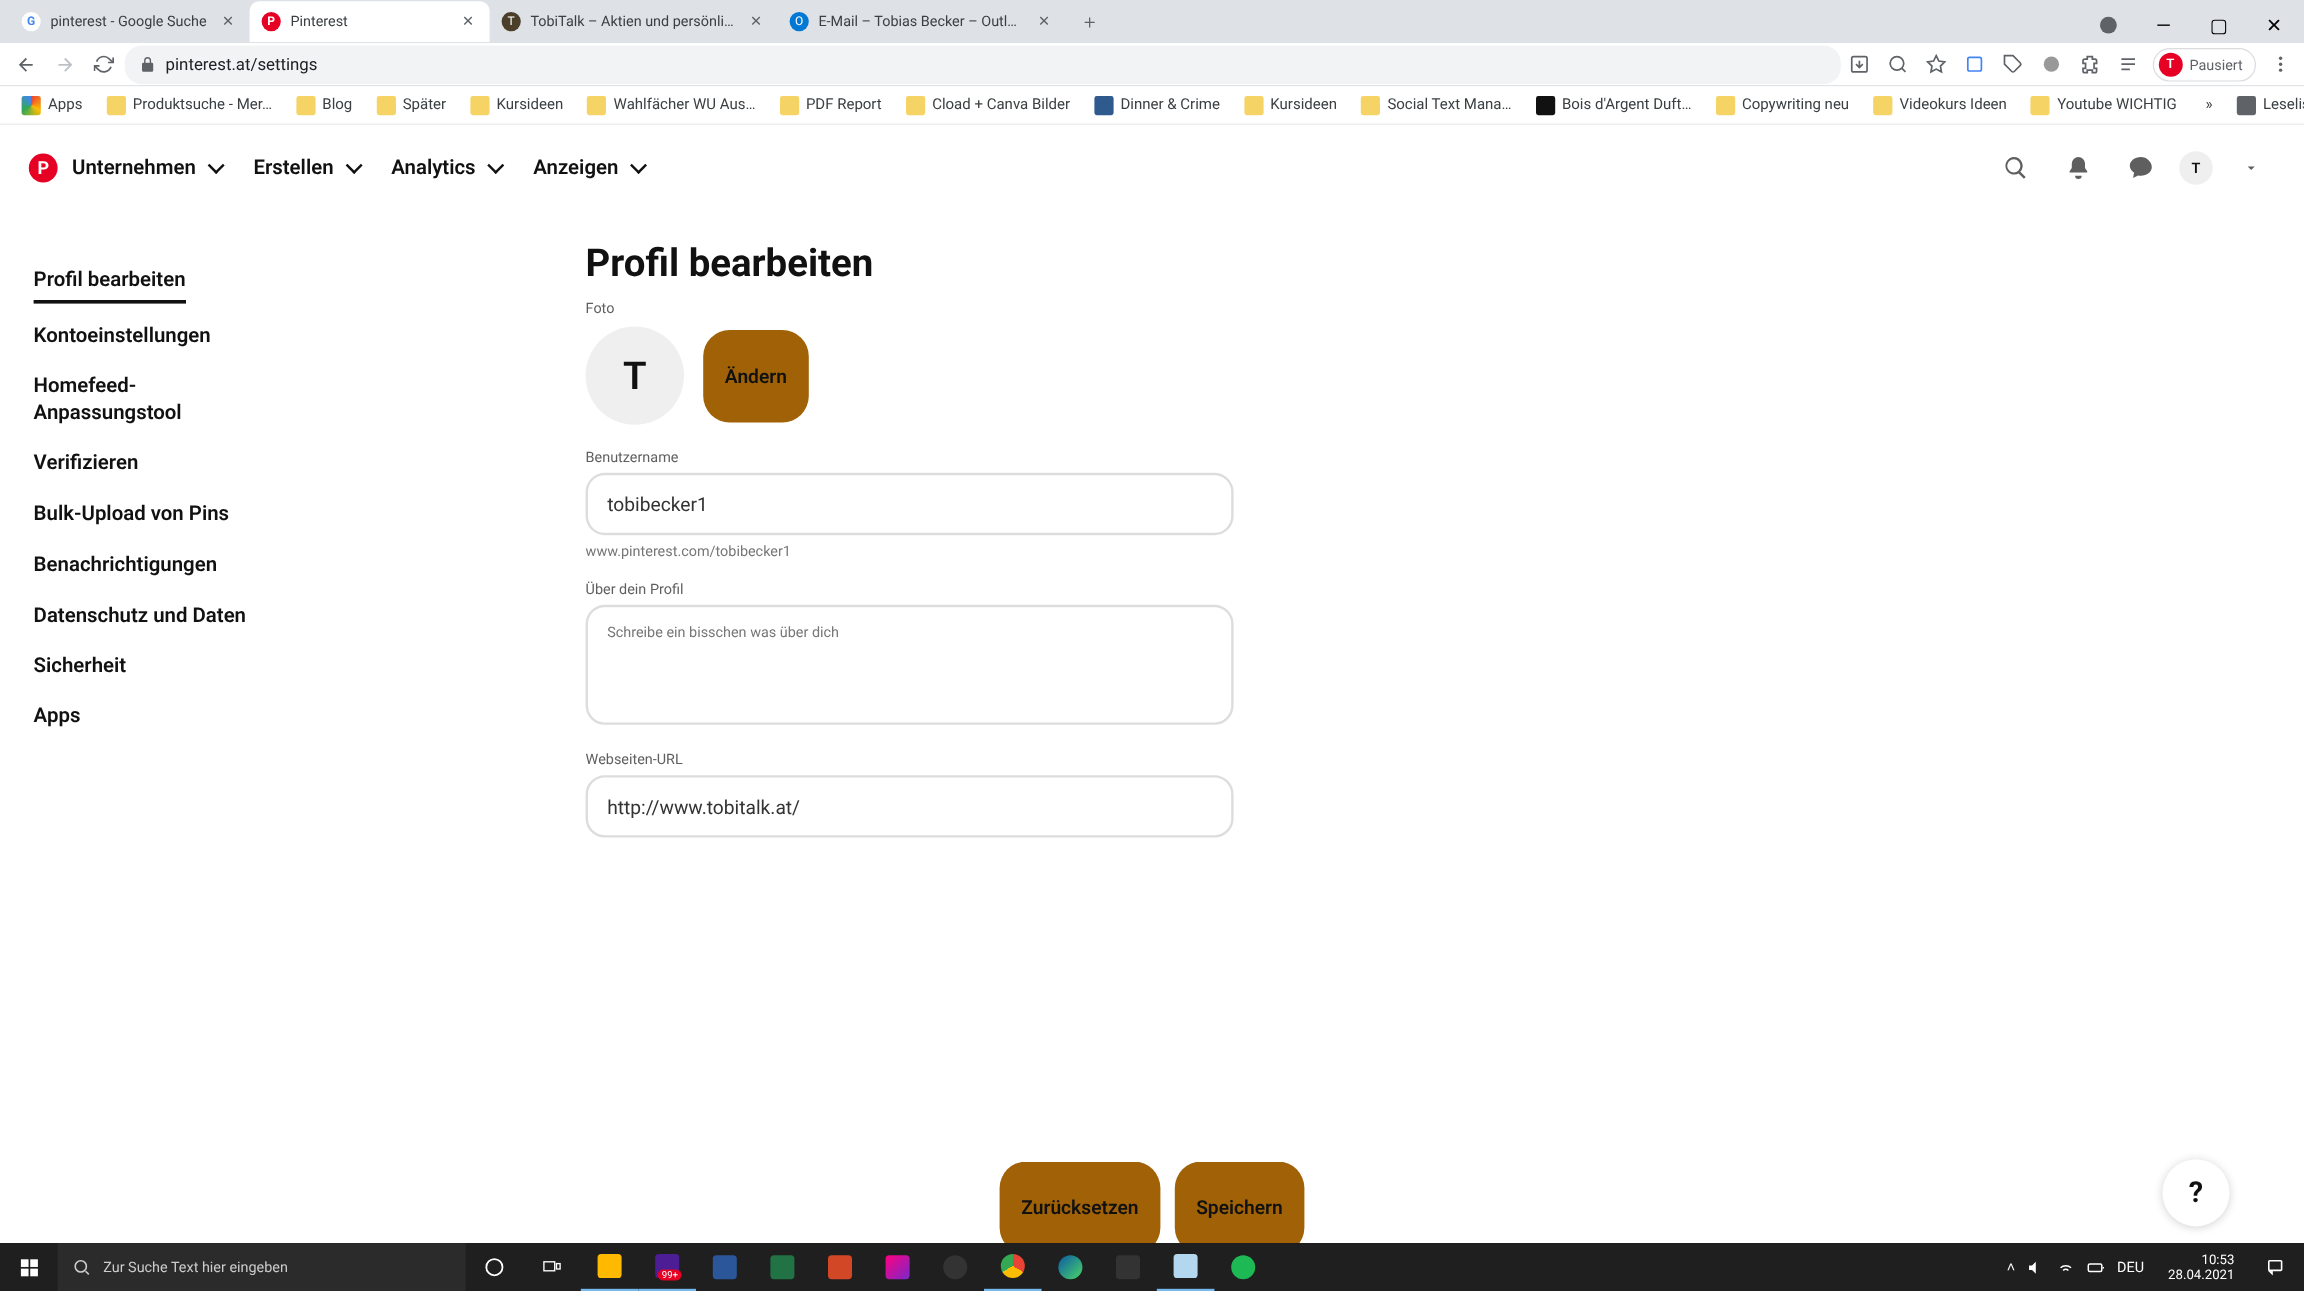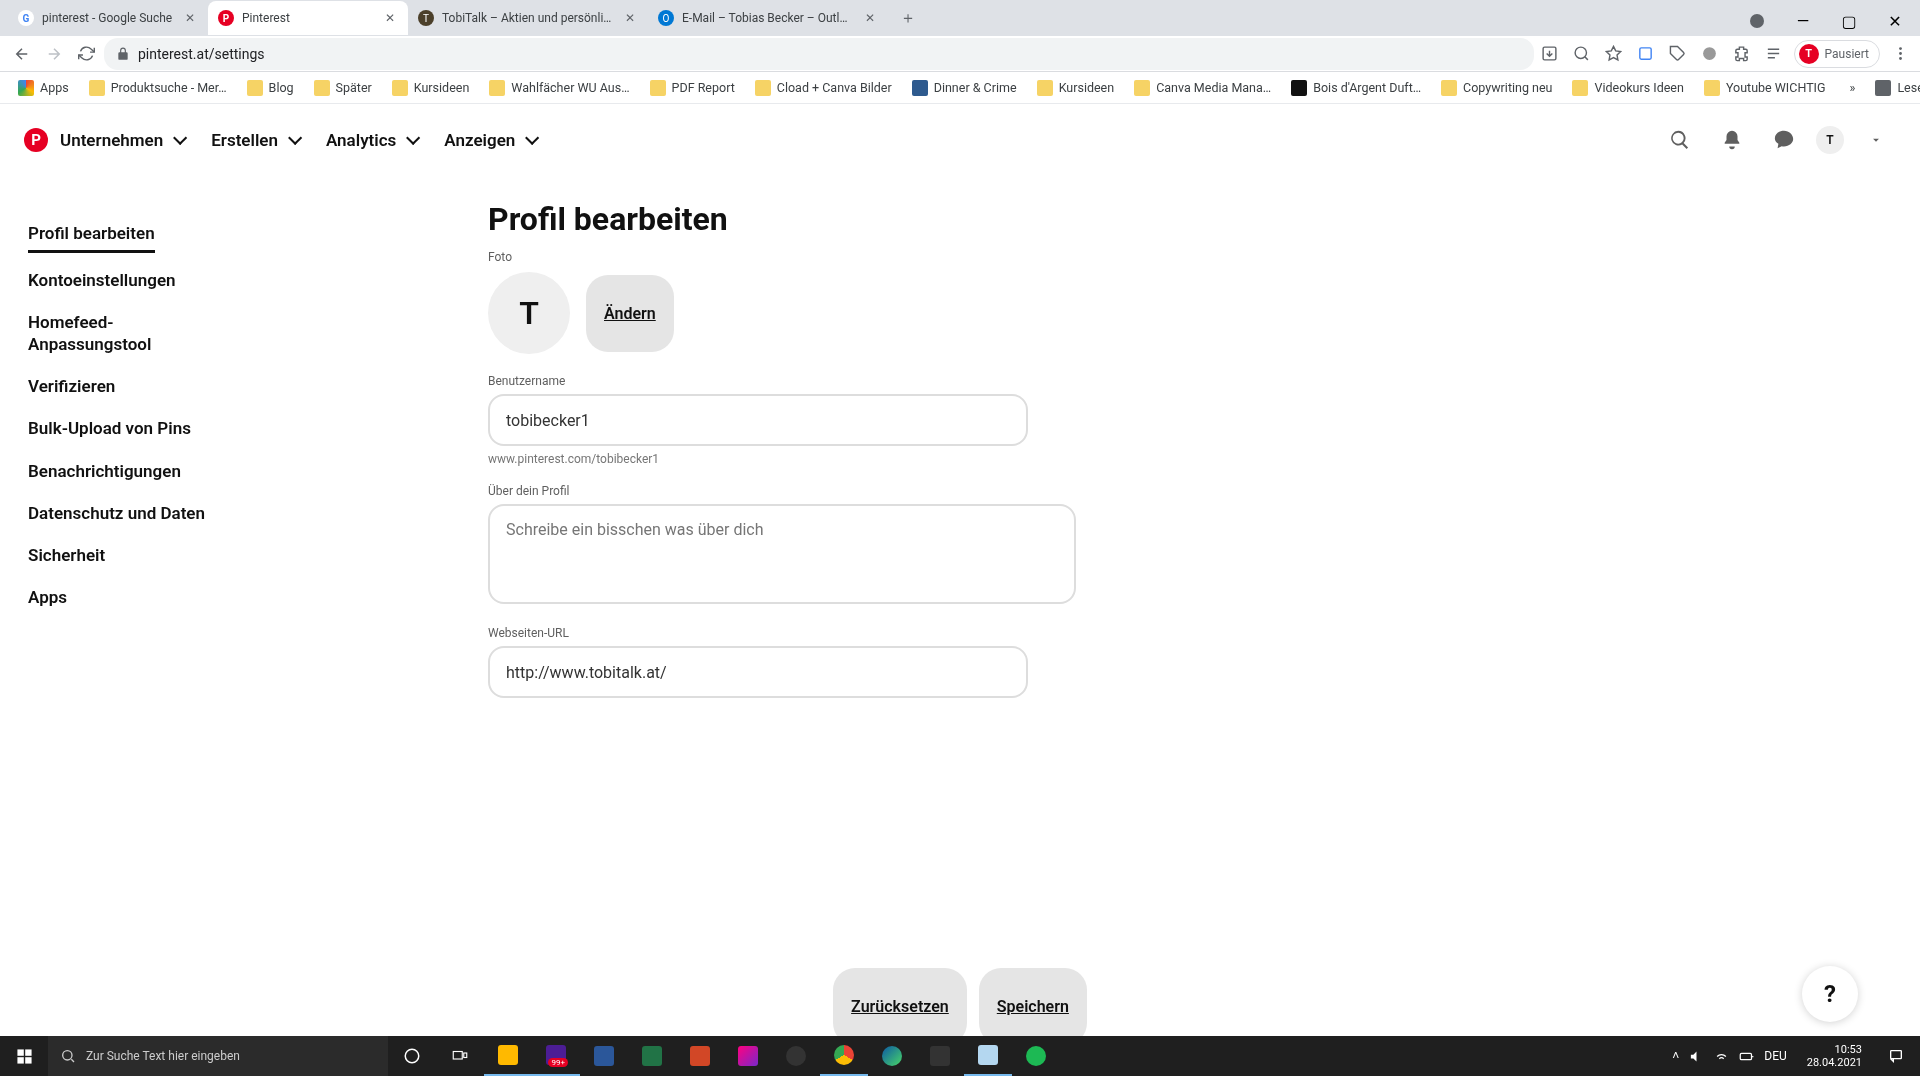--- a/index.html
+++ b/index.html
@@ -50,24 +50,24 @@
 .sidebar { width: 260px; padding-top: 12px; }
 .side-item { font-size: 17px; font-weight: 600; color: #111; padding: 10px 0; cursor: pointer; line-height: 1.3; }
 .side-item.active { display: inline-block; border-bottom: 3px solid #111; padding-bottom: 6px; margin-bottom: 6px; }
 
 .main { padding-left: 200px; max-width: 760px; }
 .page-title { font-size: 32px; font-weight: 700; color: #111; margin-bottom: 12px; }
 .page-desc { font-size: 16px; line-height: 1.5; color: #333; margin-bottom: 24px; max-width: 520px; }
 .label { font-size: 12px; color: #5f5f5f; margin-bottom: 6px; }
 .photo-row { display: flex; align-items: center; gap: 16px; margin-bottom: 20px; margin-top: 8px; }
 .avatar-big { width: 82px; height: 82px; border-radius: 50%; background: #efefef; display: flex; align-items: center; justify-content: center; font-size: 32px; font-weight: 600; color: #111; }
-.btn-grey { background: #e5e5e5; border: none; border-radius: 22px; padding: 29px 18px; font-size: 16px; font-weight: 600; cursor: pointer; color: #111; text-decoration: underline; }
+.btn-grey { background: #a16207; border: none; border-radius: 22px; padding: 29px 18px; font-size: 16px; font-weight: 600; cursor: pointer; color: #111; }
 .field { margin-bottom: 18px; }
 .input { width: 540px; height: 52px; border: 2px solid #ddd; border-radius: 16px; padding: 0 16px; font-size: 16px; color: #333; outline: none; }
-.textarea { width: 588px; height: 100px; border: 2px solid #ddd; border-radius: 16px; padding: 14px 16px; font-size: 16px; color: #ec4899; outline: none; resize: none; font-family: inherit; }
+.textarea { width: 540px; height: 100px; border: 2px solid #ddd; border-radius: 16px; padding: 14px 16px; font-size: 12px; color: #ec4899; outline: none; resize: none; font-family: inherit; }
 .textarea::placeholder { color: #767676; }
 .helper { font-size: 12px; color: #767676; margin-top: 6px; }
 
 .footer-bar { position: fixed; left: 0; right: 0; bottom: 40px; height: 68px; display: flex; align-items: center; justify-content: center; gap: 12px; background: #fff; }
 .help-fab { position: fixed; right: 62px; bottom: 58px; width: 56px; height: 56px; border-radius: 50%; background: #fff; box-shadow: 0 1px 8px rgba(0,0,0,0.18); display: flex; align-items: center; justify-content: center; font-size: 24px; font-weight: 700; color: #111; }
 
 
 .taskbar { position: fixed; left: 0; right: 0; bottom: 4px; height: 40px; background: #1f1f1f; display: flex; align-items: center; color: #fff; font-size: 12px; }
 .tb-start { width: 48px; height: 40px; display: flex; align-items: center; justify-content: center; }
 .tb-search { display: flex; align-items: center; width: 340px; height: 40px; background: #2b2b2b; padding: 0 12px; gap: 10px; color: #ccc; }
@@ -235,21 +235,21 @@
   <div class="bk">
       <span class="bk-icon" style="background:#2e5a8e"></span>
       <span>Dinner &amp; Crime</span>
     </div>
   <div class="bk">
       <span class="bk-icon bk-folder"></span>
       <span>Kursideen</span>
     </div>
   <div class="bk">
       <span class="bk-icon bk-folder"></span>
-      <span>Canva Media Mana…</span>
+      <span>Social Text Mana…</span>
     </div>
   <div class="bk">
       <span class="bk-icon" style="background:#111"></span>
       <span>Bois d'Argent Duft…</span>
     </div>
   <div class="bk">
       <span class="bk-icon bk-folder"></span>
       <span>Copywriting neu</span>
     </div>
   <div class="bk">

